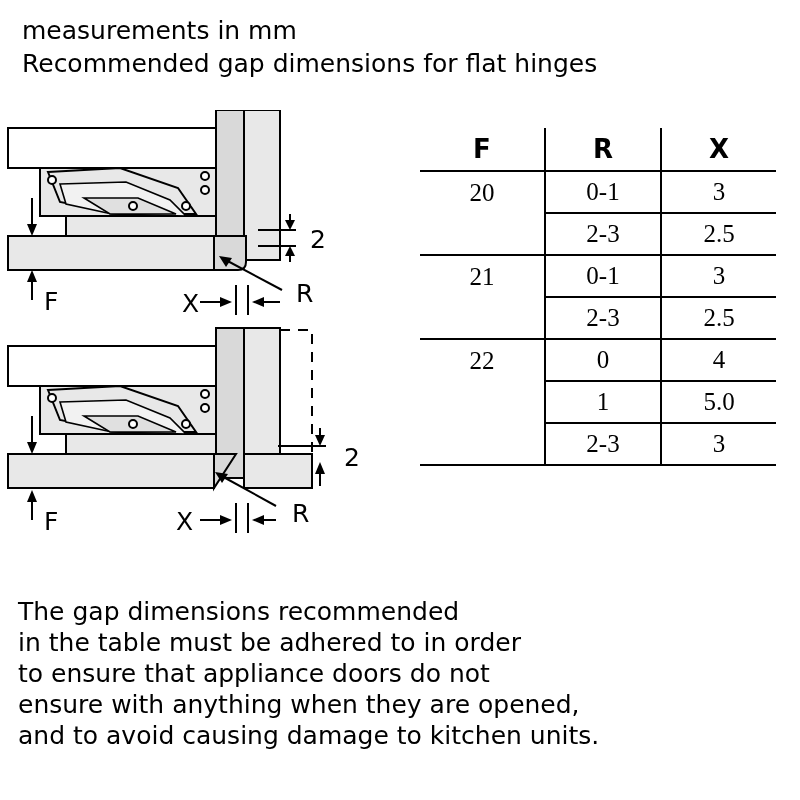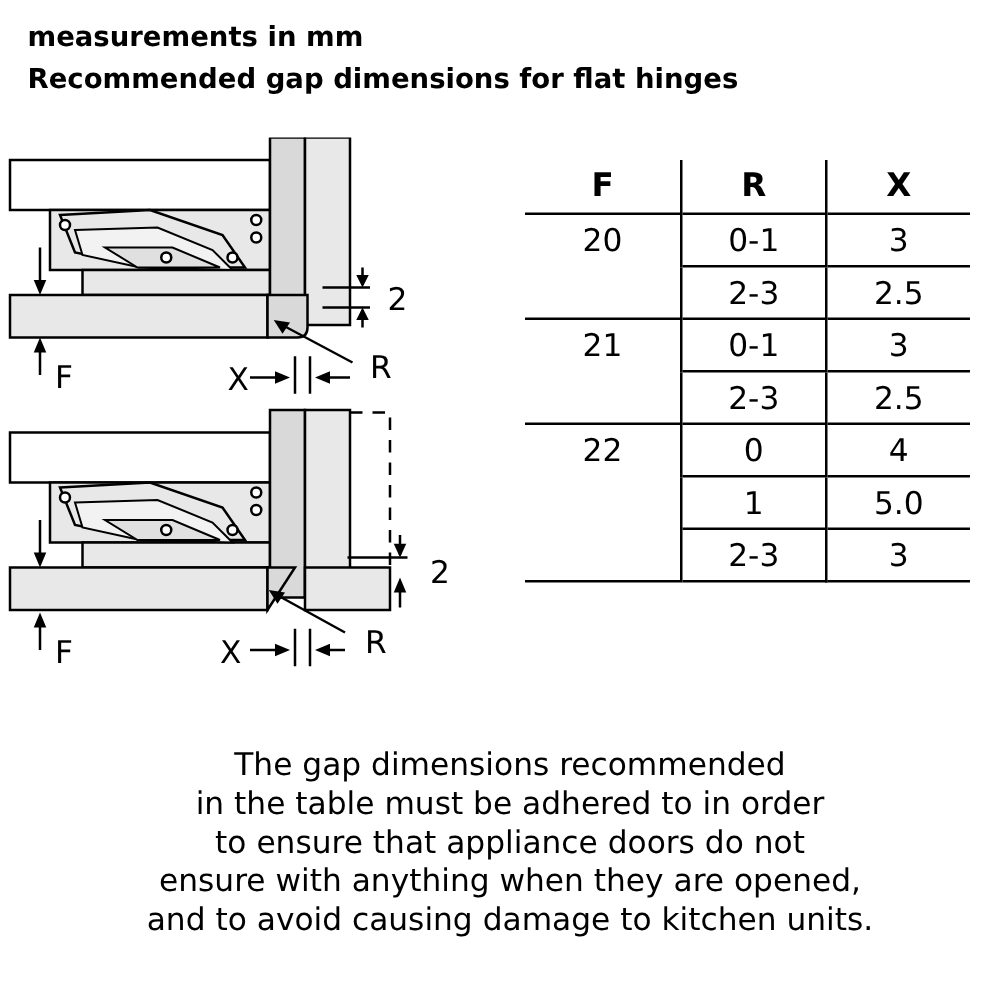--- a/index.html
+++ b/index.html
@@ -22,25 +22,24 @@
   }
 
   
   .heading-block {
     position: absolute;
     left: 22px;
     top: 14px;
     width: 760px;
   }
   .heading-line {
-    font-size: 22px;
+    font-size: 25px;
     line-height: 33px;
     letter-spacing: 0px;
     white-space: nowrap;
-    font-weight: bold;
   }
 
   
   .diagram-area {
     position: absolute;
     left: 0px;
     top: 110px;
     width: 400px;
     height: 460px;
   }
@@ -74,37 +73,36 @@
   
   table.dim-table td.c0, table.dim-table th.c0 { width: 124px; }
   table.dim-table td.c1, table.dim-table th.c1 {
     width: 114px;
     border-left: 2px solid #000;
     border-right: 2px solid #000;
   }
   table.dim-table td.c2, table.dim-table th.c2 { width: 114px; }
 
   .rule-under-header td { border-top: 2px solid #000; }
-  .row-sep td { border-top: 2px solid #000; }
+  .row-sep td { border-top: 2px solid #000; font-family: Liberation Serif, serif; }
   .row-sep td.sub { border-top: none; }
   .row-sep td.sub-line { border-top: 2px solid #000; }
   .bottom-line td { border-bottom: 2px solid #000; }
 
   
   .footer-block {
     position: absolute;
     left: 18px;
     top: 596px;
     width: 780px;
   }
   .footer-line {
     font-size: 25px;
     line-height: 31px;
     white-space: nowrap;
-    text-align: center;
   }
 </style>
 </head>
 <body>
 
 <div class="page">
 
   <div class="heading-block">
     <div class="heading-line">measurements in mm</div>
     <div class="heading-line">Recommended gap dimensions for flat hinges</div>

